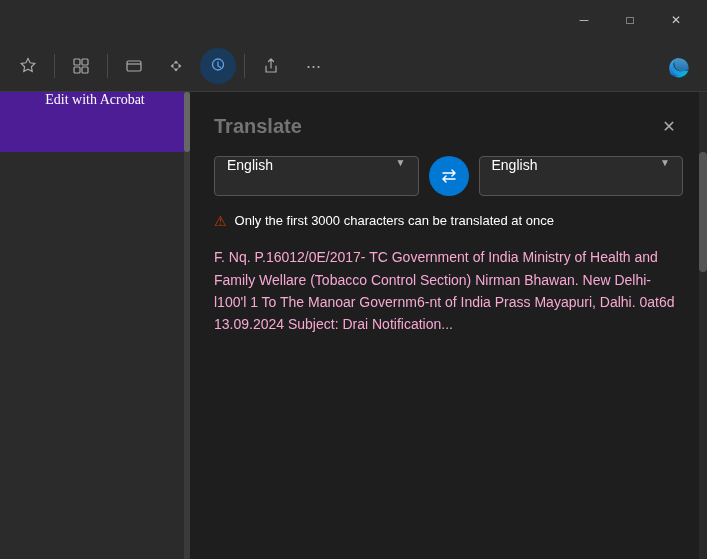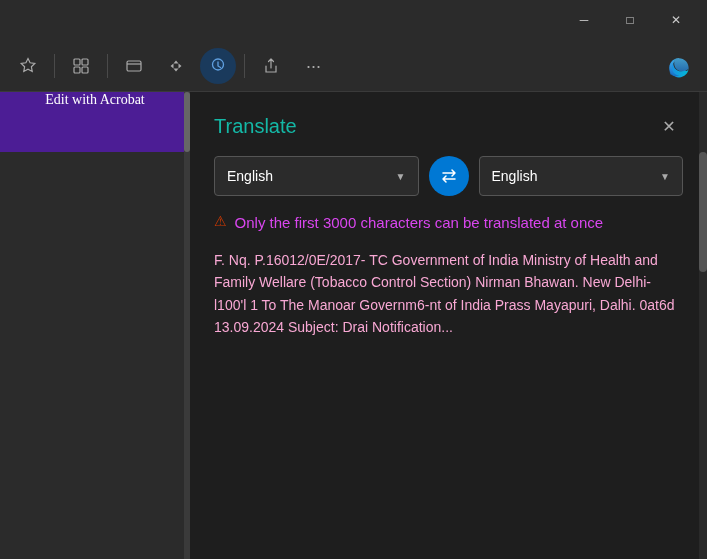--- a/index.html
+++ b/index.html
@@ -158,22 +158,22 @@
 
     .translate-panel-header {
       display: flex;
       align-items: center;
       justify-content: space-between;
       padding: 20px 24px 16px 24px;
     }
 
     .translate-title {
       font-size: 20px;
-      font-weight: 400;
-      color: #14b8a6;
+      font-weight: 700;
+      color: #737373;
     }
 
     .close-panel-btn {
       width: 28px;
       height: 28px;
       background: transparent;
       border: none;
       color: #aaaaaa;
       font-size: 16px;
       cursor: pointer;
@@ -195,21 +195,20 @@
     .lang-select {
       flex: 1;
       height: 40px;
       background: #2b2b2b;
       border: 1px solid #555;
       border-radius: 4px;
       color: #ffffff;
       font-size: 14px;
       padding: 0 12px;
       display: flex;
-      align-items: center;
       justify-content: space-between;
       cursor: pointer;
     }
 
     .lang-select-arrow {
       color: #aaaaaa;
       font-size: 10px;
     }
 
     .swap-btn {
@@ -237,22 +236,22 @@
     }
 
     .warning-icon {
       color: #d83b01;
       font-size: 14px;
       margin-top: 1px;
       flex-shrink: 0;
     }
 
     .warning-text {
-      color: #d946ef;
-      font-size: 15px;
+      color: #ffffff;
+      font-size: 13px;
       line-height: 1.4;
     }
 
     
     .translated-content {
       padding: 0 24px;
       overflow-y: auto;
       flex: 1;
     }
 

